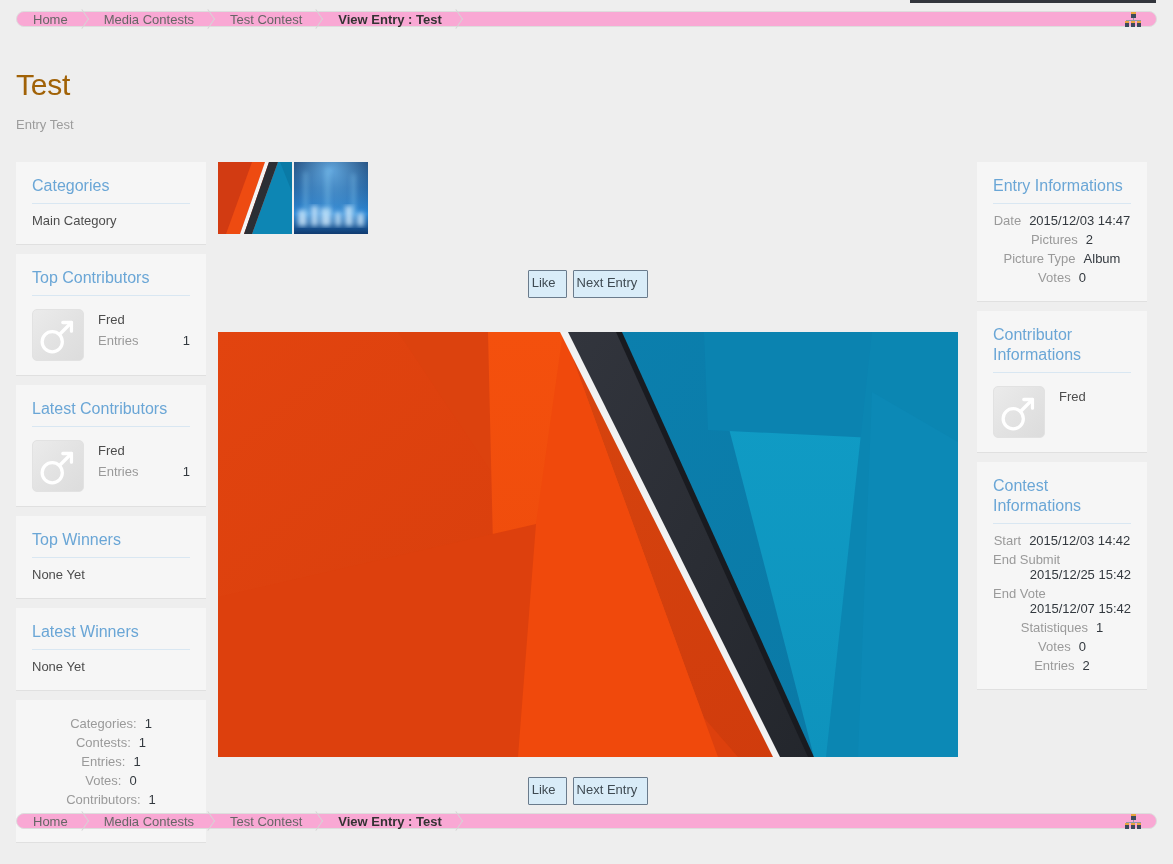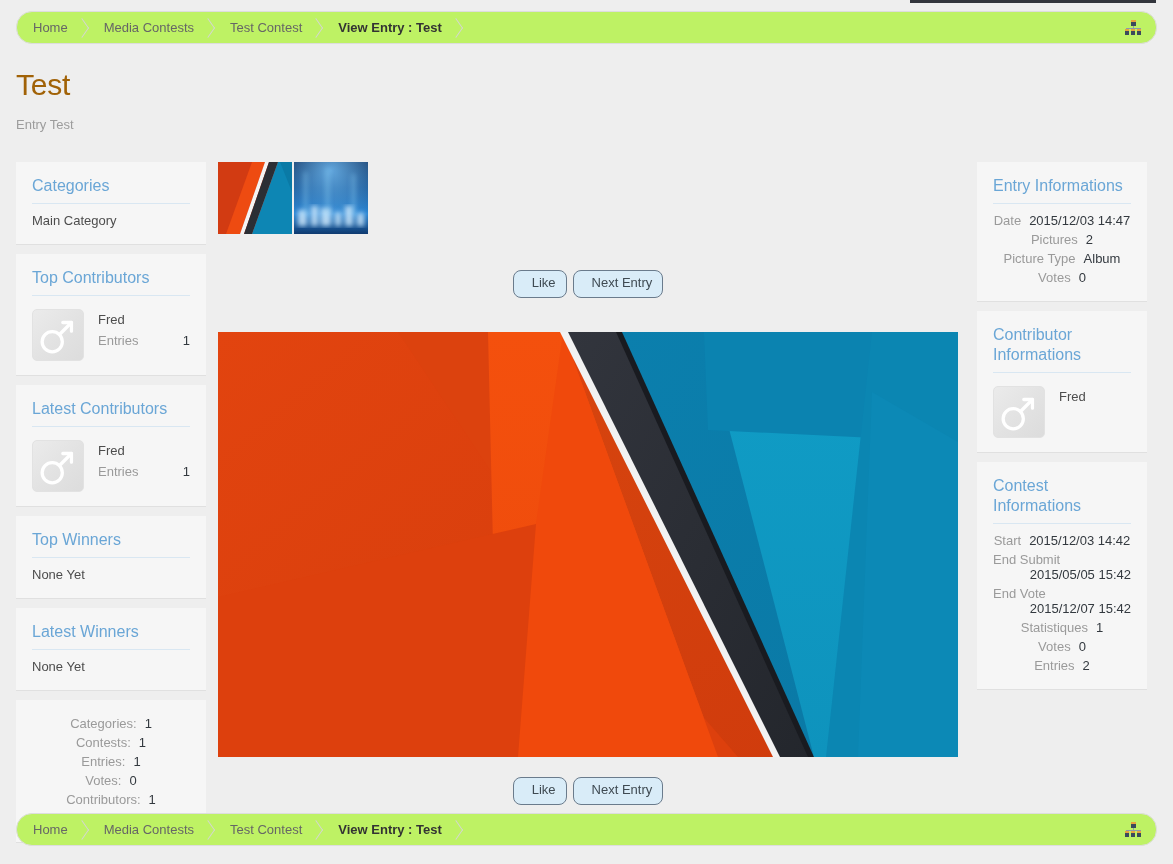--- a/index.html
+++ b/index.html
@@ -13,22 +13,22 @@
   .page { position: relative; width: 1173px; height: 864px; }
 
   
   .top-strip {
     position: absolute; top: 0; left: 910px; width: 246px; height: 3px;
     background: #32353c;
   }
 
   
   .crumb-bar {
-    position: absolute; left: 16px; width: 1141px; height: 33px;
-    background: #bef264;
+    position: absolute; left: 16px; width: 1141px; height: 16px;
+    background: #f9a8d4;
     border: 1px solid #dddddd;
     border-radius: 16px;
     display: flex; align-items: stretch;
   }
   .crumb-bar.top { top: 11px; }
   .crumb-bar.bottom { top: 813px; }
   .crumbs { display: flex; align-items: stretch; flex: 1 1 auto; }
   .crumb {
     position: relative;
     display: flex; align-items: center;
@@ -135,25 +135,25 @@
   .thumbs { display: flex; gap: 2px; }
   .thumb { width: 74px; height: 72px; overflow: hidden; position: relative; }
 
   
   .btn-row { display: flex; justify-content: center; gap: 6px; }
   .btn-row.top-row { margin-top: 36px; }
   .btn-row.bottom-row { margin-top: 20px; }
   .btn {
     background: #d9ecf8;
     border: 1px solid #6a7b8c;
-    border-radius: 8px;
+    border-radius: 1px;
     color: #3f4a52;
     font-size: 13px;
     font-family: "Liberation Sans", sans-serif;
-    padding: 5px 10px 6px 18px;
+    padding: 5px 10px 6px 3px;
     cursor: pointer;
     line-height: 1.15;
   }
 
   
   .main-image {
     margin-top: 34px;
     width: 740px; height: 425px;
     position: relative; overflow: hidden;
     background: #e8451f;
@@ -433,21 +433,21 @@
     </div>
 
     <div class="panel">
       <div class="panel-title">Contest Informations</div>
       <div class="kv">
         <span class="k">Start</span>
         <span class="v">2015/12/03 14:42</span>
       </div>
       <div class="kv stack">
         <span class="k">End Submit</span>
-        <span class="v">2015/05/05 15:42</span>
+        <span class="v">2015/12/25 15:42</span>
       </div>
       <div class="kv stack">
         <span class="k">End Vote</span>
         <span class="v">2015/12/07 15:42</span>
       </div>
       <div class="kv">
         <span class="k">Statistiques</span>
         <span class="v">1</span>
       </div>
       <div class="kv">

